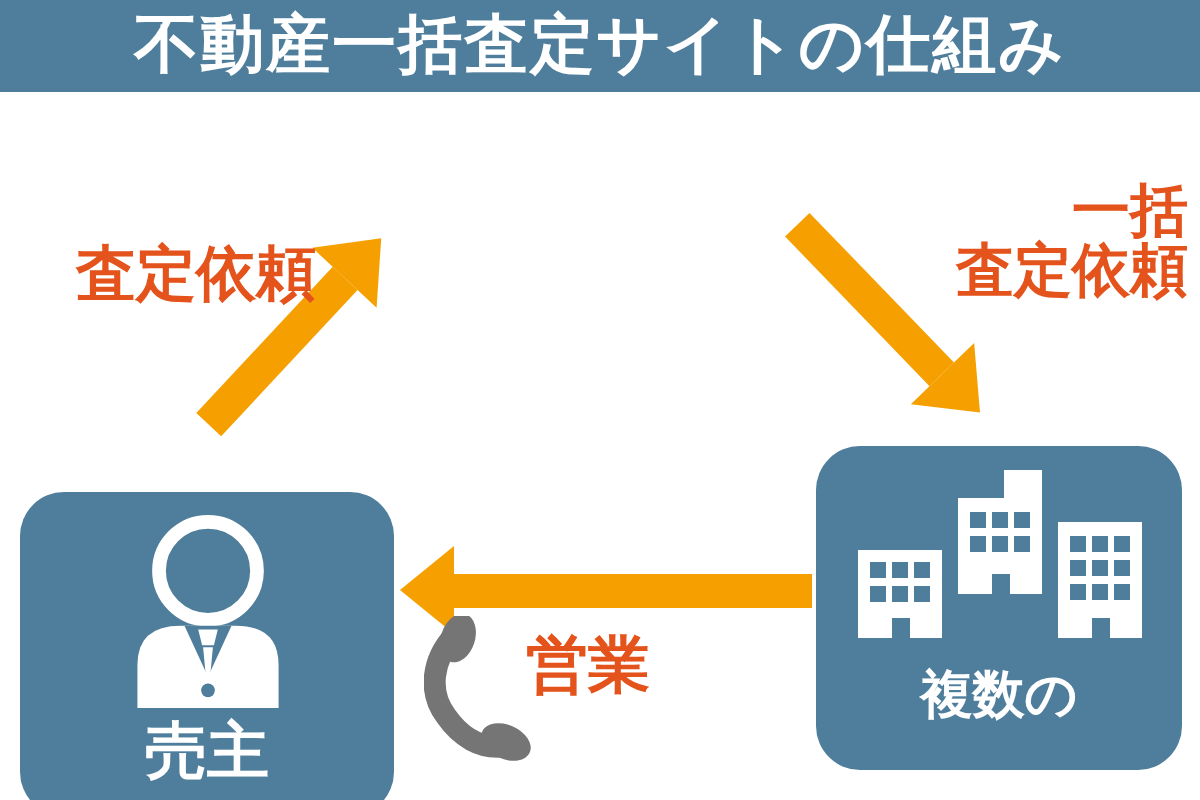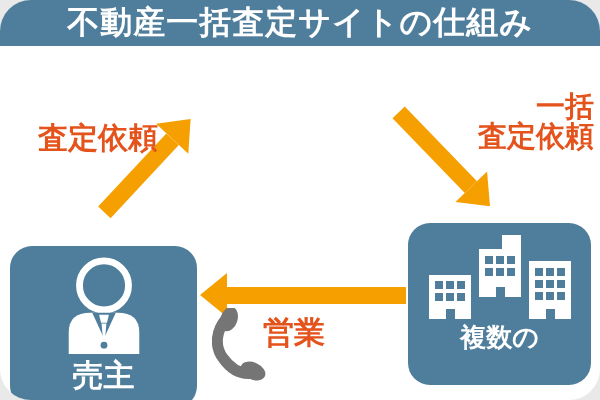--- a/index.html
+++ b/index.html
@@ -9,21 +9,20 @@
     --c-phone:#757575;
     --c-white:#ffffff;
     --c-bg:#ffffff;
   }
   *{margin:0;padding:0;box-sizing:border-box;}
   html,body{background:#e9e9e9;}
   #stage{
     position:relative;width:600px;height:400px;overflow:hidden;
     background:var(--c-bg);
     font-family:"Liberation Sans","DejaVu Sans",sans-serif;
-    border-radius:31px;
   }
   
   .header{
     position:absolute;left:0;top:0;width:600px;height:46px;
     background:var(--c-panel);
     display:flex;align-items:center;justify-content:center;
   }
   .header-title{
     color:var(--c-white);font-size:32px;font-weight:bold;letter-spacing:1px;
     white-space:nowrap;
@@ -32,21 +31,21 @@
   .node{
     position:absolute;background:var(--c-panel);border-radius:22px;
     display:flex;flex-direction:column;align-items:center;
     color:var(--c-white);font-weight:bold;
   }
   .node-site{left:208px;top:58px;width:185px;height:148px;}
   .node-seller{left:10px;top:223px;width:187px;height:162px;margin-top:23px;}
   .node-companies{left:408px;top:223px;width:183px;height:162px;}
   .site-label{margin-top:7px;font-size:28px;line-height:1.08;text-align:center;}
   .seller-label{margin-top:6px;font-size:31px;line-height:1;}
-  .companies-label{margin-top:4px;font-size:26px;line-height:1.14;text-align:center;}
+  .companies-label{margin-top:14px;font-size:26px;line-height:1.14;text-align:center;}
   .laptop-svg{margin-top:5px;}
   .person-svg{margin-top:10px;}
   .buildings-svg{margin-top:10px;}
   
   .fill-white{fill:var(--c-white);}
   .fill-panel{fill:var(--c-panel);}
   .stroke-white{stroke:var(--c-white);fill:none;}
   .stroke-phone{stroke:var(--c-phone);fill:none;}
   .fill-phone{fill:var(--c-phone);}
   

